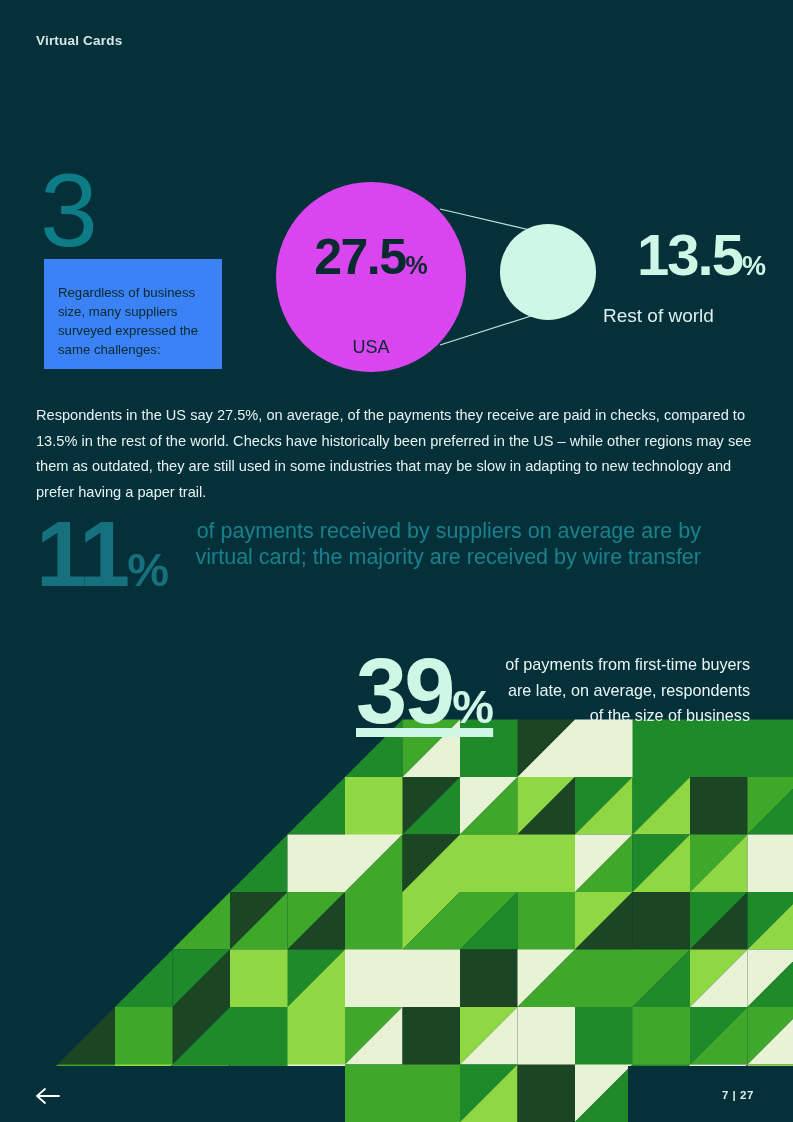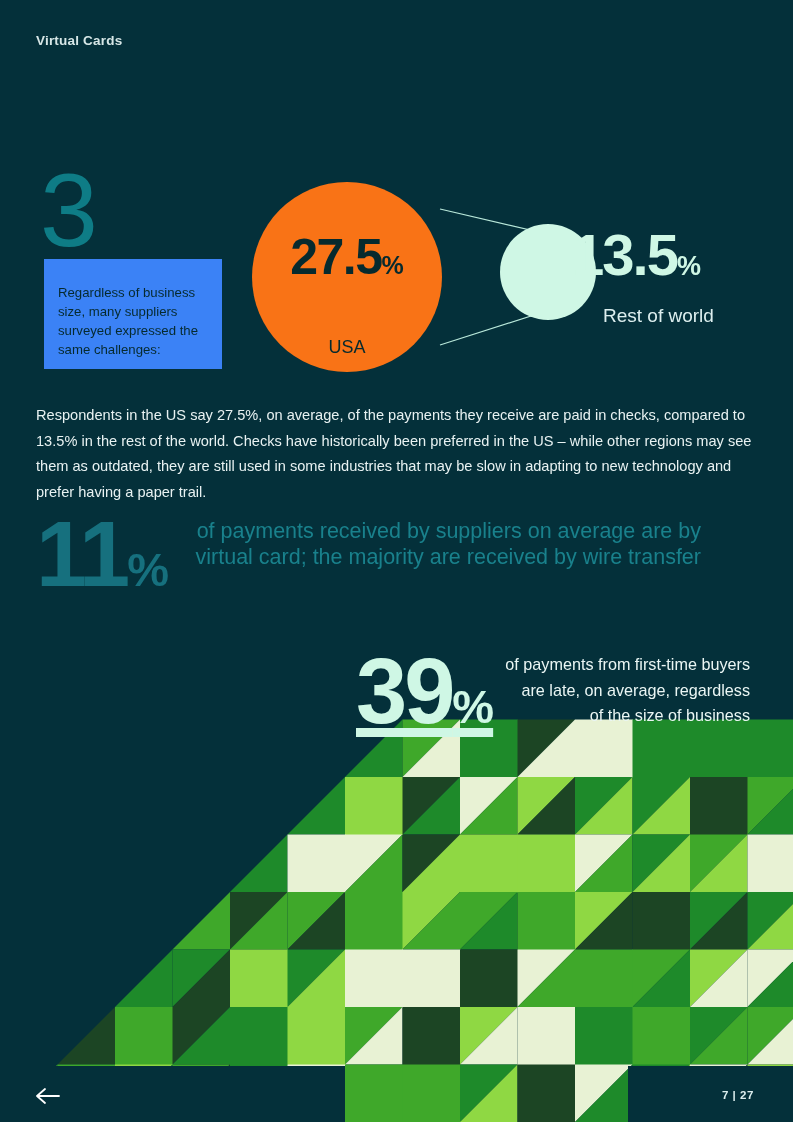--- a/index.html
+++ b/index.html
@@ -29,38 +29,38 @@
     background:#3b82f6;
   }
   #callout-text{
     position:absolute;left:14px;top:24px;width:156px;
     font-size:13.2px;line-height:19px;color:#062A2E;font-weight:500;
   }
 
   
   #connector-lines{position:absolute;left:0;top:0;width:793px;height:420px;}
   #circle-usa{
-    position:absolute;left:252px;top:182px;width:190px;height:190px;
-    border-radius:50%;background:#f97316;
+    position:absolute;left:276px;top:182px;width:190px;height:190px;
+    border-radius:50%;background:#d946ef;
   }
   #circle-usa-value{
     position:absolute;left:0;top:50px;width:190px;text-align:center;
     font-size:50px;line-height:50px;font-weight:700;color:#062A2E;letter-spacing:-1.5px;
   }
   #circle-usa-value .pct{font-size:25px;font-weight:700;letter-spacing:0;}
   #circle-usa-label{
     position:absolute;left:0;top:123px;width:190px;text-align:center;
     font-size:18px;color:#062A2E;margin-top:32px;
   }
   #circle-row{
     position:absolute;left:500px;top:224px;width:96px;height:96px;
     border-radius:50%;background:#CFF7E5;
   }
   #row-value{
-    position:absolute;left:572px;top:226px;
+    position:absolute;left:637px;top:226px;
     font-size:58px;line-height:58px;font-weight:700;color:#CFF7E5;letter-spacing:-2px;
   }
   #row-value .pct{font-size:27px;font-weight:700;letter-spacing:0;}
   #row-label{
     position:absolute;left:603px;top:305px;
     font-size:19px;color:#DDEFEF;
   }
 
   
   #body-paragraph{
@@ -265,21 +265,21 @@
 
   <div id="body-paragraph">Respondents in the US say 27.5%, on average, of the payments they receive are paid in checks, compared to 13.5% in the rest of the world. Checks have historically been preferred in the US – while other regions may see them as outdated, they are still used in some industries that may be slow in adapting to new technology and prefer having a paper trail.</div>
 
   <div id="stat-11">
     <div id="stat-11-number"><span>11</span><span class="pct">%</span></div>
     <div id="stat-11-text">of payments received by suppliers on average are by virtual card; the majority are received by wire transfer</div>
   </div>
 
   <div id="stat-39">
     <div id="stat-39-number"><span>39</span><span class="pct">%</span></div>
-    <div id="stat-39-text">of payments from first-time buyers are late, on average, regardless of the size of business</div>
+    <div id="stat-39-text">of payments from first-time buyers are late, on average, respondents of the size of business</div>
   </div>
 
 
   <div id="footer-bar"></div>
   <div id="footer-right-bar"></div>
   <svg id="back-button" viewBox="0 0 28 20">
     <path d="M3 10 L25 10 M3 10 L11 3 M3 10 L11 17" stroke="#FFFFFF" stroke-width="1.8" fill="none" stroke-linecap="round" stroke-linejoin="round"></path>
   </svg>
   <div id="page-number">7 | 27</div>
 

